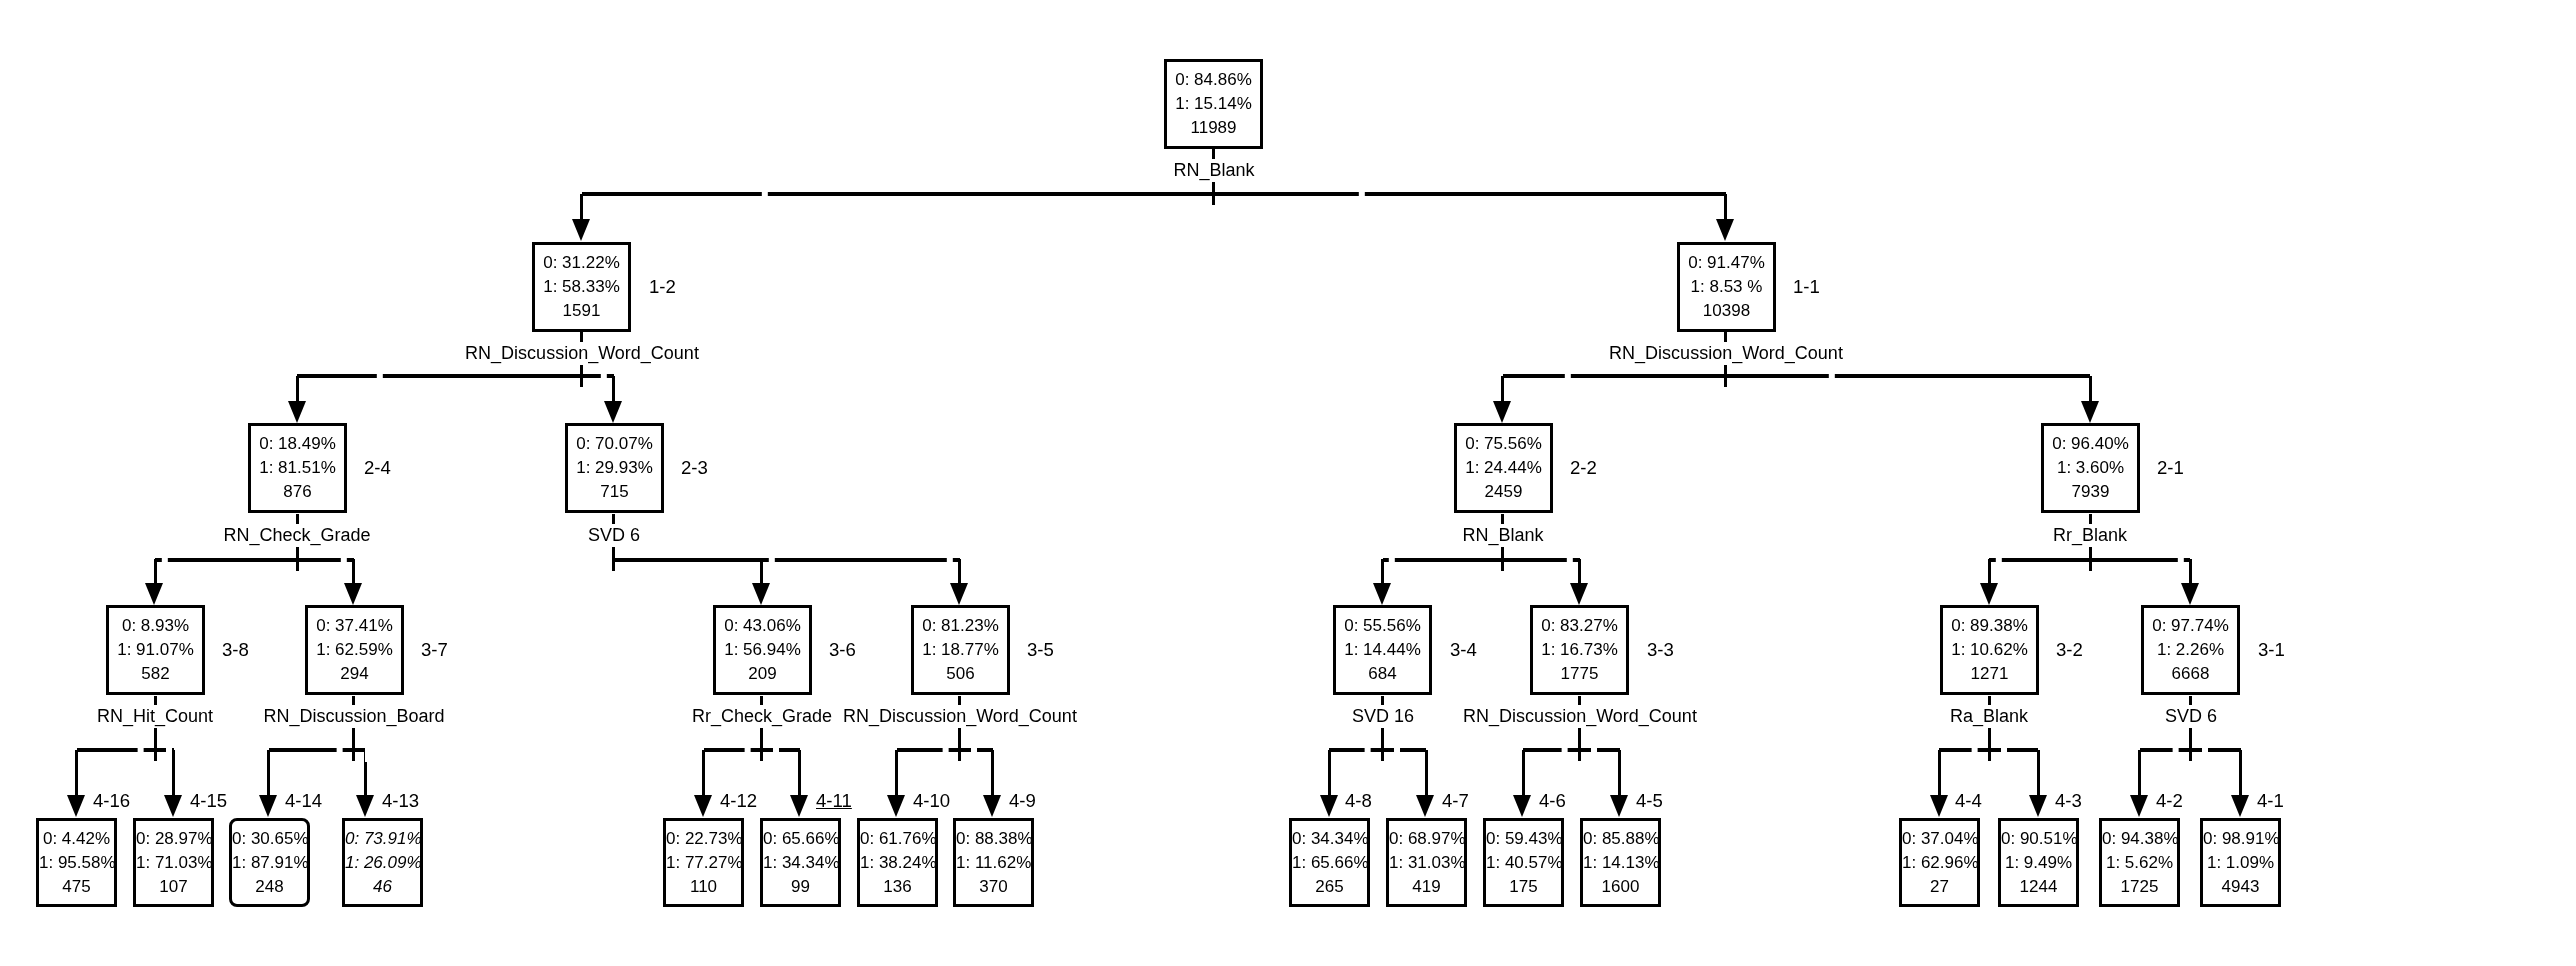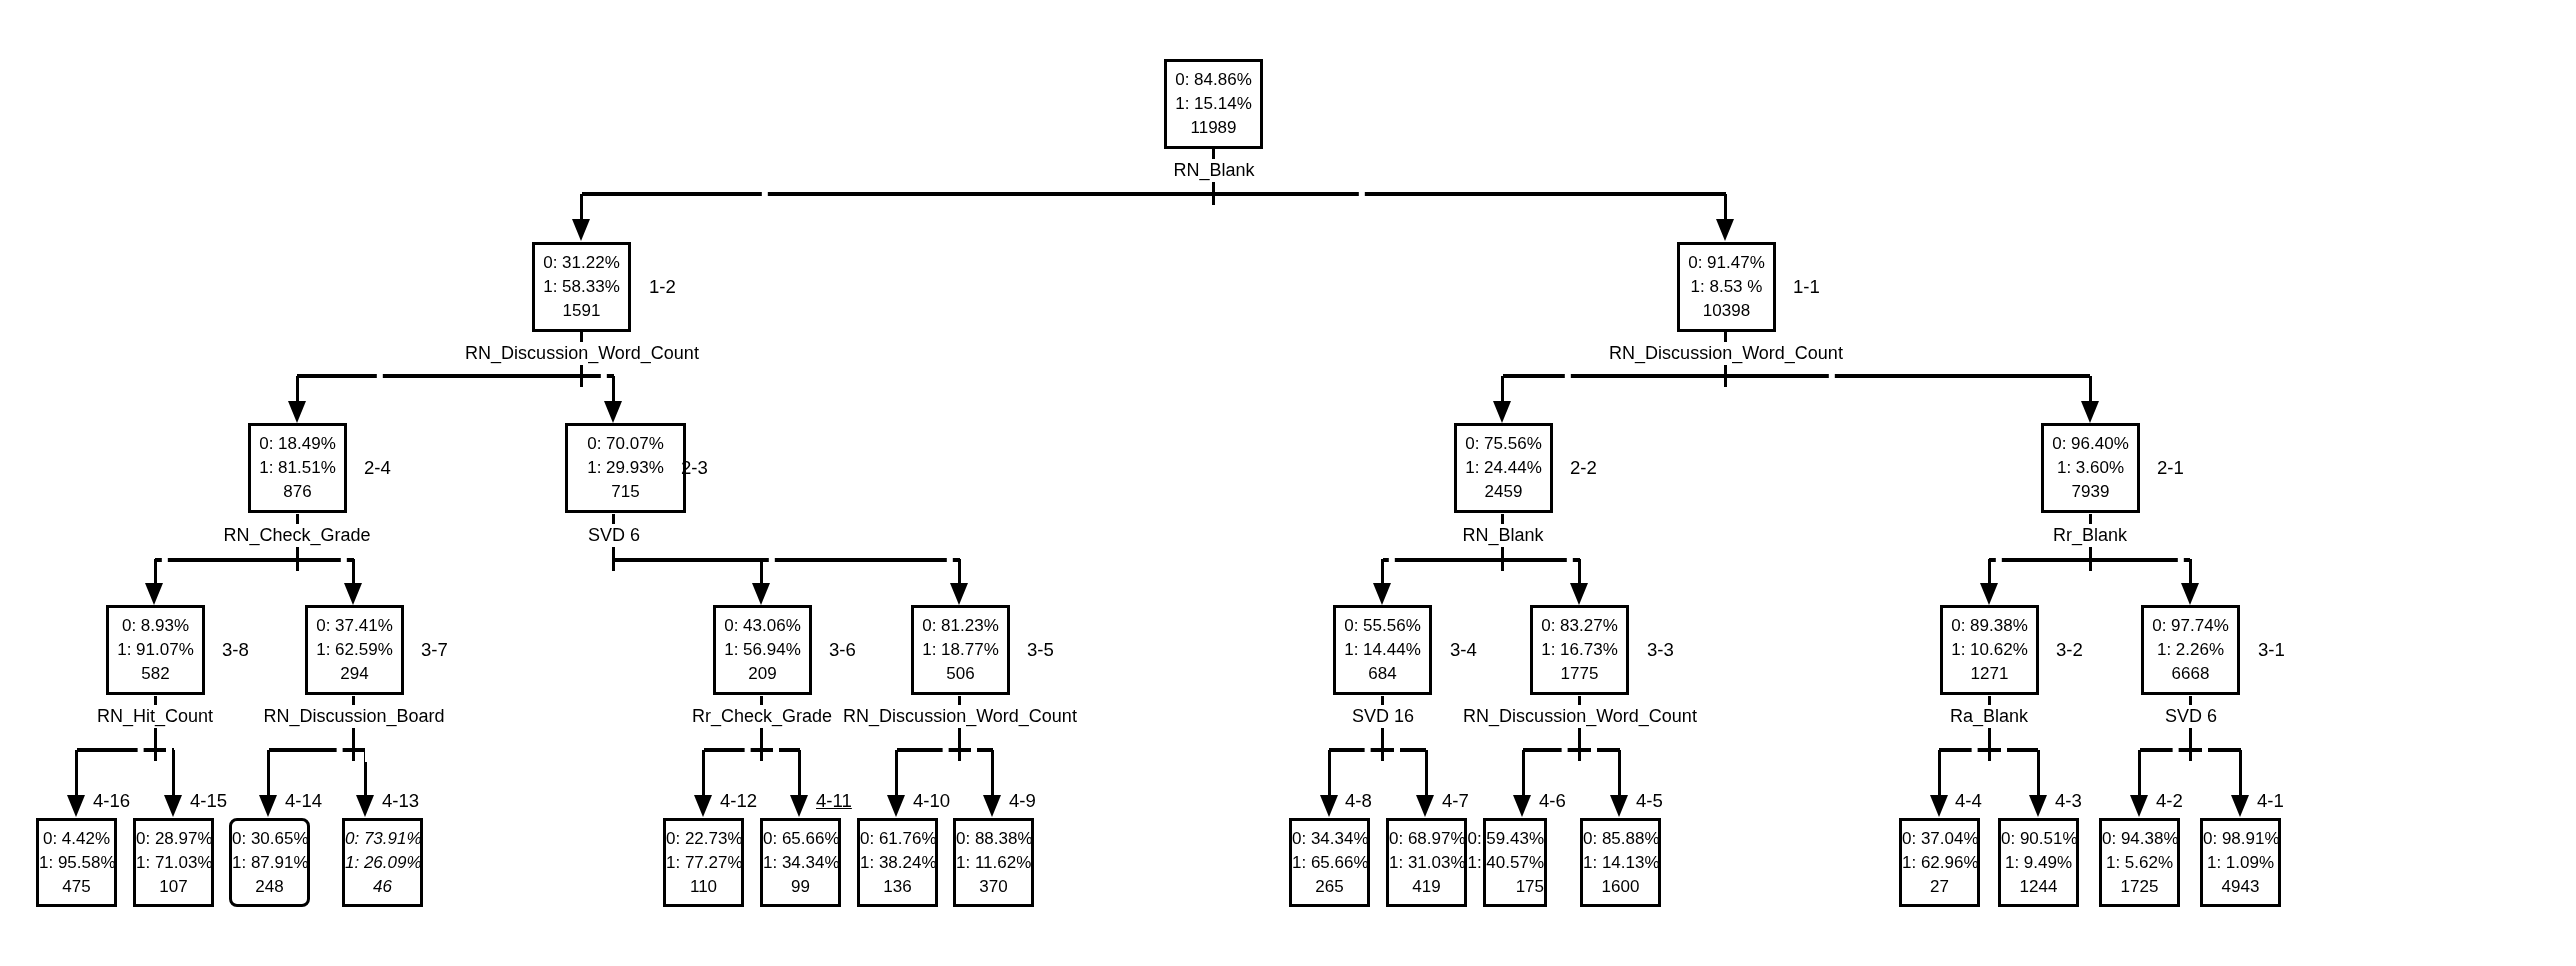--- a/index.html
+++ b/index.html
@@ -175,21 +175,21 @@
       <div class="bt">0: 18.49%</div>
       <div class="bt">1: 81.51%</div>
       <div class="bt">876</div>
     </div>
     <div class="lbl var" style="left: 297px; top: 524px;">RN_Check_Grade</div>
     <div class="lbl nid" style="left: 364px; top: 457px;">2-4</div>
   </div>
     <div class="lbl split cc" style="left: 165px; top: 548px;"></div>
     <div class="lbl split cc" style="left: 344px; top: 548px;"></div>
     <div class="node">
-    <div class="box" style="left: 565px; top: 423px; width: 121px; height: 90px; text-align: center;">
+    <div class="box" style="left: 565px; top: 423px; width: 99px; height: 90px; text-align: center;">
       <div class="bt">0: 70.07%</div>
       <div class="bt">1: 29.93%</div>
       <div class="bt">715</div>
     </div>
     <div class="lbl var" style="left: 614px; top: 524px;">SVD 6</div>
     <div class="lbl nid" style="left: 681px; top: 457px;">2-3</div>
   </div>
     <div class="lbl split cc" style="left: 772px; top: 548px;"></div>
     <div class="lbl split cc" style="left: 950px; top: 548px;"></div>
     <div class="node">
@@ -386,21 +386,21 @@
     <div class="node">
     <div class="box" style="left: 1386px; top: 818px; width: 81px; height: 89px;">
       <div class="bt">0: 68.97%</div>
       <div class="bt">1: 31.03%</div>
       <div class="bt">419</div>
     </div>
 
     <div class="lbl nid" style="left: 1442px; top: 790px;">4-7</div>
   </div>
     <div class="node">
-    <div class="box" style="left: 1483px; top: 818px; width: 64px; height: 89px; align-items: flex-end;">
+    <div class="box" style="left: 1483px; top: 818px; width: 81px; height: 89px;">
       <div class="bt">0: 59.43%</div>
       <div class="bt">1: 40.57%</div>
       <div class="bt">175</div>
     </div>
 
     <div class="lbl nid" style="left: 1539px; top: 790px;">4-6</div>
   </div>
     <div class="node">
     <div class="box" style="left: 1580px; top: 818px; width: 81px; height: 89px;">
       <div class="bt">0: 85.88%</div>

